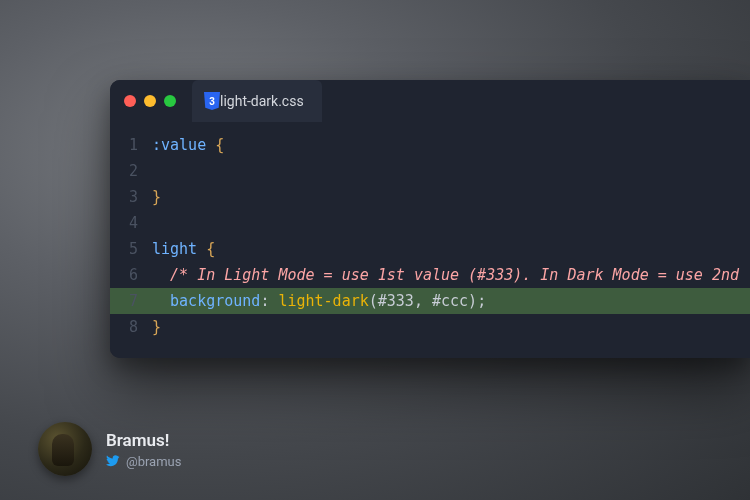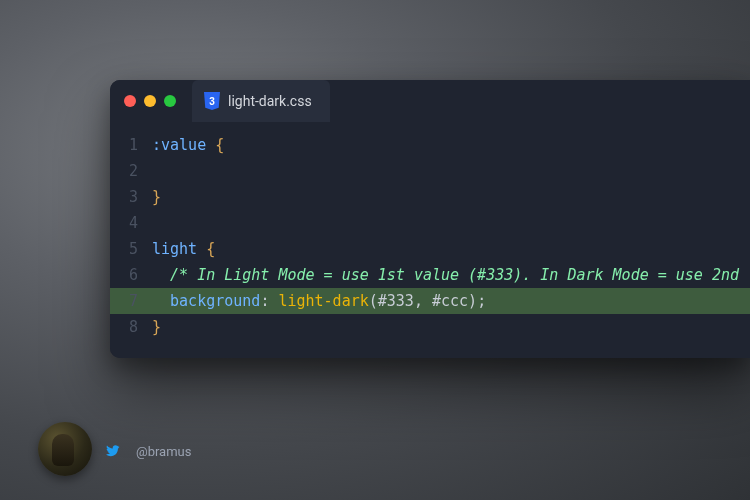--- a/index.html
+++ b/index.html
@@ -30,21 +30,20 @@
   }
   .traffic { display: flex; gap: 8px; margin-right: 16px; }
   .dot { width: 12px; height: 12px; border-radius: 50%; }
   .dot.red    { background: #ff5f57; }
   .dot.yellow { background: #febc2e; }
   .dot.green  { background: #28c840; }
 
   .tab {
     display: flex;
     align-items: center;
-    gap: 8px;
     background: #282e3c;
     height: 42px;
     padding: 0 18px 0 12px;
     border-radius: 6px 6px 0 0;
     color: #d4d7dd;
     font-size: 14px;
   }
   .css-badge {
     width: 16px; height: 18px;
     background: #2965f1;
@@ -85,21 +84,21 @@
     user-select: none;
     flex-shrink: 0;
   }
   .code { color: #c8cdd6; padding-right: 10px; overflow: hidden; }
 
   .tok-sel   { color: #6fb3ff; }
   .tok-prop  { color: #6fb3ff; }
   .tok-punc  { color: #c8cdd6; }
   .tok-brace { color: #d8a657; }
   .tok-val   { color: #c8cdd6; }
-  .tok-com   { color: #86efac; font-style: italic; text-align: right; }
+  .tok-com   { color: #fca5a5; font-style: italic; text-align: right; }
   .tok-fn    { color: #eab308; }
   .tok-num   { color: #c8cdd6; }
 
   .attribution {
     position: absolute;
     left: 38px;
     bottom: 24px;
     display: flex;
     align-items: center;
     gap: 14px;
@@ -111,21 +110,21 @@
     position: relative;
     overflow: hidden;
   }
   .avatar::before {
     content:"";
     position:absolute; left:14px; top:12px; width:22px; height:32px;
     background: linear-gradient(#3a3220, #1a160c);
     border-radius: 10px 10px 6px 6px;
   }
   .author-name { color: #e9ebef; font-weight: 600; font-size: 17px; }
-  .author-handle { display:flex; align-items:center; gap:16px; color:#9aa2b1; font-size:13px; margin-top:4px; }
+  .author-handle { display:flex; align-items:center; gap:6px; color:#9aa2b1; font-size:13px; margin-top:4px; }
   .author-handle svg { width:14px; height:14px; fill:#1d9bf0; }
 </style>
 </head>
 <body>
 
 <div class="window">
   <div class="titlebar">
     <div class="traffic">
       <div class="dot red"></div>
       <div class="dot yellow"></div>
@@ -144,20 +143,21 @@
       <div class="line"><span class="gutter">5</span><span class="code"><span class="tok-sel">light </span><span class="tok-brace">{</span></span></div>
       <div class="line"><span class="gutter">6</span><span class="code"><span>  </span><span class="tok-com">/* In Light Mode = use 1st value (#333). In Dark Mode = use 2nd</span></span></div>
       <div class="line hl"><span class="gutter">7</span><span class="code"><span>  </span><span class="tok-prop">background</span><span class="tok-punc">: </span><span class="tok-fn">light-dark</span><span class="tok-punc">(</span><span class="tok-num">#333</span><span class="tok-punc">, </span><span class="tok-num">#ccc</span><span class="tok-punc">)</span><span class="tok-punc">;</span></span></div>
       <div class="line"><span class="gutter">8</span><span class="code"><span class="tok-brace">}</span></span></div>
     </div>
 </div>
 
 <div class="attribution">
   <div class="avatar"></div>
   <div>
+    <div class="author-name">Bramus!</div>
     <div class="author-handle">
       <svg viewBox="0 0 24 24">
           <path d="M23 4.9c-.8.4-1.7.6-2.6.8.9-.6 1.7-1.5 2-2.6-.9.5-1.9.9-3 .1C18.5 2.4 17.3 2 16 2c-2.5 0-4.5 2-4.5 4.5 0 .4 0 .7.1 1C7.7 7.3 4.1 5.4 1.7 2.5c-.4.7-.6 1.5-.6 2.3 0 1.6.8 3 2 3.8-.7 0-1.4-.2-2-.6v.1c0 2.2 1.6 4 3.6 4.4-.4.1-.8.2-1.2.2-.3 0-.6 0-.9-.1.6 1.8 2.3 3.1 4.3 3.1-1.6 1.2-3.6 2-5.7 2-.4 0-.7 0-1.1-.1C2.9 19.9 5.4 21 8 21c8 0 12.4-6.6 12.4-12.4v-.6c.9-.6 1.6-1.4 2.2-2.3z"></path>
         </svg>
       <span>@bramus</span>
     </div>
   </div>
 </div>
 
 </body></html>

